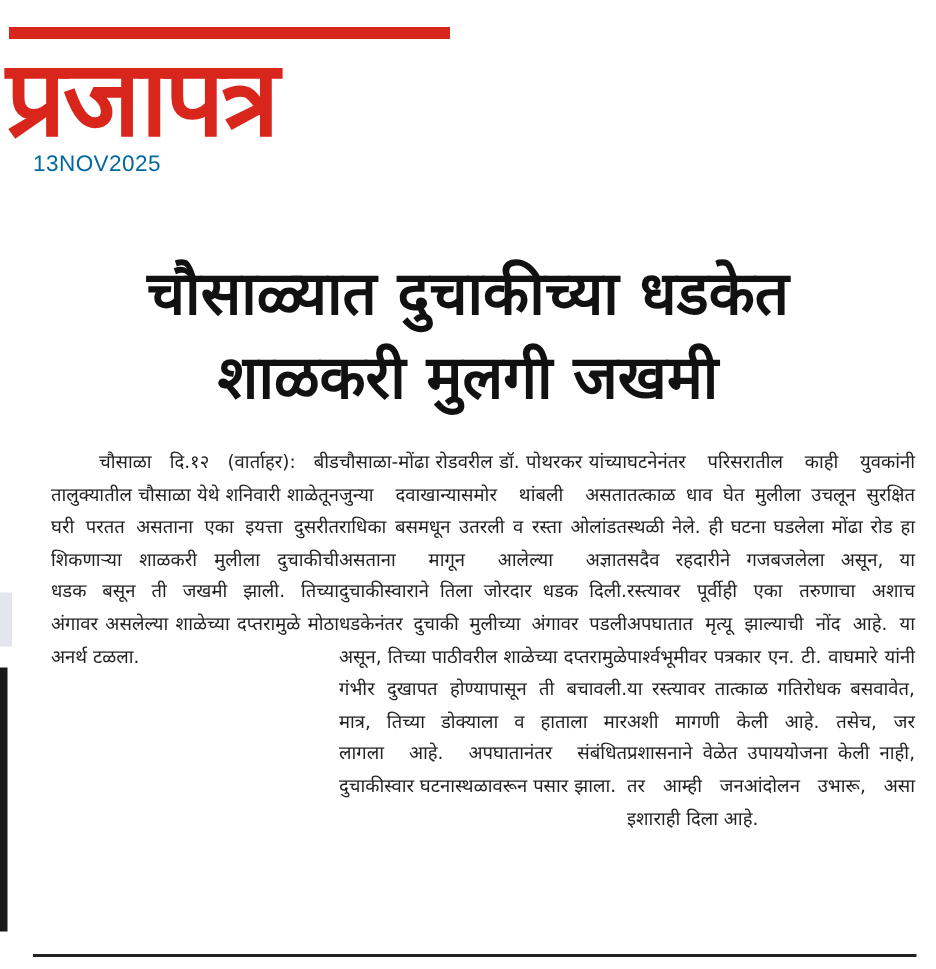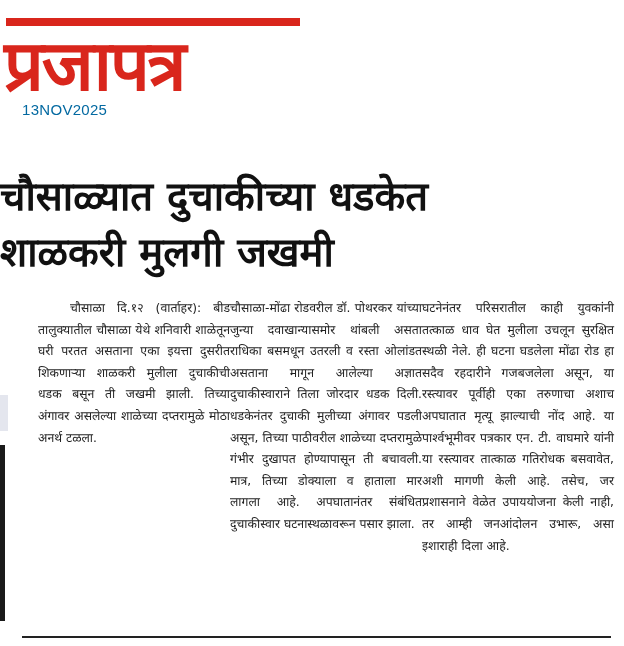--- a/index.html
+++ b/index.html
@@ -1,23 +1,23 @@
 <!DOCTYPE html>
 <html><head>
 <meta charset="utf-8">
 <style>
   html, body { margin: 0; padding: 0; background: #ffffff; }
   body { width: 624px; height: 646px; position: relative; overflow: hidden; font-family: "DejaVu Sans", sans-serif; color: #1a1a1a; }
   .logo { position: absolute; left: 4px; top: 8px; width: 296px; height: 84px; }
   .logo-text { position: absolute; left: 0; top: 0; font-family: "DejaVu Sans", sans-serif; font-weight: bold; font-size: 70px; line-height: 84px; color: #d9261c; letter-spacing: -2px; white-space: nowrap; margin-top: 16px; }
   .logo-bar { position: absolute; left: 2px; top: 10px; width: 294px; height: 8px; background: #d9261c; }
   .date { position: absolute; left: 22px; top: 101px; font-family: "Liberation Sans", sans-serif; font-size: 15px; color: #0369a1; letter-spacing: 0.3px; }
-  .headline { position: absolute; left: 0; top: 168px; width: 624px; font-family: "DejaVu Sans", sans-serif; font-weight: bold; color: #111; }
+  .headline { position: absolute; left: 0; top: 168px; width: 624px; text-align: center; font-family: "DejaVu Sans", sans-serif; font-weight: bold; color: #111; }
   .headline .line { font-size: 40px; line-height: 56px; display: block; }
-  .cols { position: absolute; left: 24px; top: 298px; width: 590px; display: flex; justify-content: flex-end; }
+  .cols { position: absolute; left: 34px; top: 298px; width: 590px; display: flex; justify-content: flex-start; }
   .col { width: 192px; font-family: "DejaVu Sans", sans-serif; font-size: 12.3px; line-height: 21.6px; text-align: justify; color: #1f1f1f; }
   .col p { margin: 0; }
   .col p.indent { text-indent: 32px; }
   .bottom-rule { position: absolute; left: 22px; top: 636px; width: 589px; height: 2px; background: #222; }
   .left-gray { position: absolute; left: 0; top: 395px; width: 8px; height: 36px; background: #e4e6ee; }
   .left-dark { position: absolute; left: 0; top: 445px; width: 5px; height: 176px; background: #1a1a1a; }
 </style>
 </head>
 <body>
 

